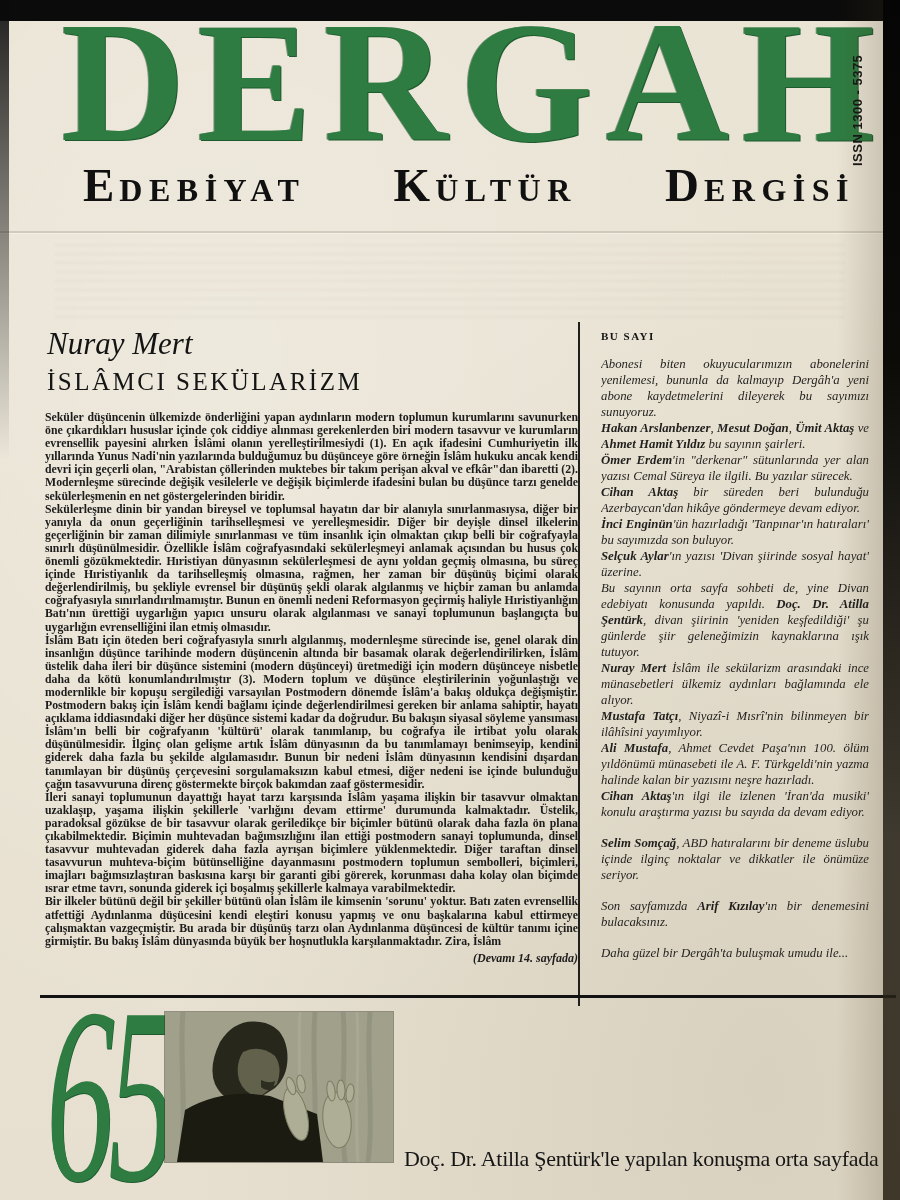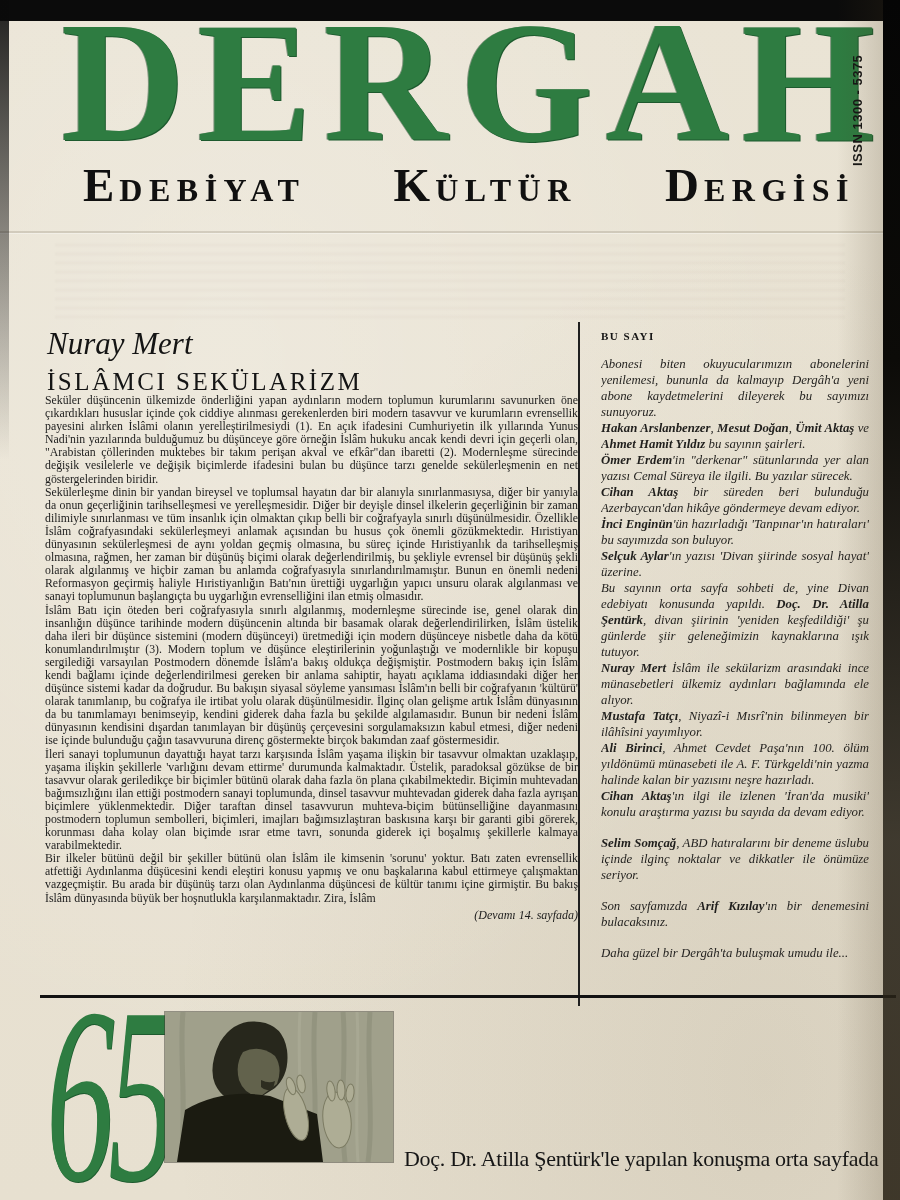--- a/index.html
+++ b/index.html
@@ -31,21 +31,21 @@
     transform:rotate(180deg);font-family:"Liberation Sans",sans-serif;font-weight:700;
     font-size:13px;letter-spacing:0.5px;color:#151515;}
   .subtitle{position:absolute;left:83px;top:158px;width:772px;display:flex;
     justify-content:space-between;align-items:baseline;}
   .sub-word{white-space:nowrap;}
   .sub-initial{font-size:47px;font-weight:700;letter-spacing:5px;color:#101010;}
   .sub-rest{font-size:32px;font-weight:700;letter-spacing:6.5px;color:#101010;}
   
   .author{position:absolute;left:47px;top:326px;font-style:italic;font-size:31px;color:#141414;}
   .art-title{position:absolute;left:47px;top:368px;font-size:25px;letter-spacing:2.5px;color:#141414;}
-  .art-body{position:absolute;left:45px;top:394px;width:533px;max-height:588px;overflow:hidden;}
+  .art-body{position:absolute;left:45px;top:411px;width:533px;max-height:588px;overflow:hidden;font-weight:bold;}
   .art-body p{margin:0;font-size:11.8px;line-height:13.1px;text-align:justify;color:#1c1c1c;}
   .cont-note{font-style:italic;font-size:12px;text-align:right;margin-top:3px;color:#1c1c1c;}
   .divider{position:absolute;left:578px;top:322px;width:2px;height:684px;background:#1f1f1f;}
   
   .busayi-head{position:absolute;left:601px;top:330px;font-size:11px;font-weight:700;
     letter-spacing:1.5px;color:#141414;}
   .busayi{position:absolute;left:601px;top:356px;width:268px;max-height:646px;overflow:hidden;}
   .busayi p{margin:0;font-style:italic;font-size:12.8px;line-height:16px;text-align:justify;color:#201f1d;}
   .busayi p.gap{margin-top:15px;}
   .busayi b{font-weight:700;}
@@ -101,21 +101,21 @@
   <div class="busayi" id="busayi-items">
       <p><span>Abonesi biten okuyucularımızın abonelerini yenilemesi, bununla da kalmayıp Dergâh'a yeni abone kaydetmelerini dileyerek bu sayımızı sunuyoruz.</span></p>
       <p><b>Hakan Arslanbenzer</b><span>, </span><b>Mesut Doğan</b><span>, </span><b>Ümit Aktaş</b><span> ve </span><b>Ahmet Hamit Yıldız</b><span> bu sayının şairleri.</span></p>
       <p><b>Ömer Erdem</b><span>'in "derkenar" sütunlarında yer alan yazısı Cemal Süreya ile ilgili. Bu yazılar sürecek.</span></p>
       <p><b>Cihan Aktaş</b><span> bir süreden beri bulunduğu Azerbaycan'dan hikâye göndermeye devam ediyor.</span></p>
       <p><b>İnci Enginün</b><span>'ün hazırladığı 'Tanpınar'ın hatıraları' bu sayımızda son buluyor.</span></p>
       <p><b>Selçuk Aylar</b><span>'ın yazısı 'Divan şiirinde sosyal hayat' üzerine.</span></p>
       <p><span>Bu sayının orta sayfa sohbeti de, yine Divan edebiyatı konusunda yapıldı. </span><b>Doç. Dr. Atilla Şentürk</b><span>, divan şiirinin 'yeniden keşfedildiği' şu günlerde şiir geleneğimizin kaynaklarına ışık tutuyor.</span></p>
       <p><b>Nuray Mert</b><span> İslâm ile sekülarizm arasındaki ince münasebetleri ülkemiz aydınları bağlamında ele alıyor.</span></p>
       <p><b>Mustafa Tatçı</b><span>, Niyazî-i Mısrî'nin bilinmeyen bir ilâhîsini yayımlıyor.</span></p>
-      <p><b>Ali Birinci</b><span>, Ahmet Cevdet Paşa'nın 100. ölüm yıldönümü münasebeti ile A. F. Türkgeldi'nin yazma halinde kalan bir yazısını neşre hazırladı.</span></p>
+      <p><b>Ali Mustafa</b><span>, Ahmet Cevdet Paşa'nın 100. ölüm yıldönümü münasebeti ile A. F. Türkgeldi'nin yazma halinde kalan bir yazısını neşre hazırladı.</span></p>
       <p><b>Cihan Aktaş</b><span>'ın ilgi ile izlenen 'İran'da musiki' konulu araştırma yazısı bu sayıda da devam ediyor.</span></p>
       <p class="gap"><b>Selim Somçağ</b><span>, ABD hatıralarını bir deneme üslubu içinde ilginç noktalar ve dikkatler ile önümüze seriyor.</span></p>
       <p class="gap"><span>Son sayfamızda </span><b>Arif Kızılay</b><span>'ın bir denemesini bulacaksınız.</span></p>
       <p class="gap"><span>Daha güzel bir Dergâh'ta buluşmak umudu ile...</span></p>
     </div>
 
   <div class="rule"></div>
   <div class="issue-no">65</div>
 
   <div class="photo">

